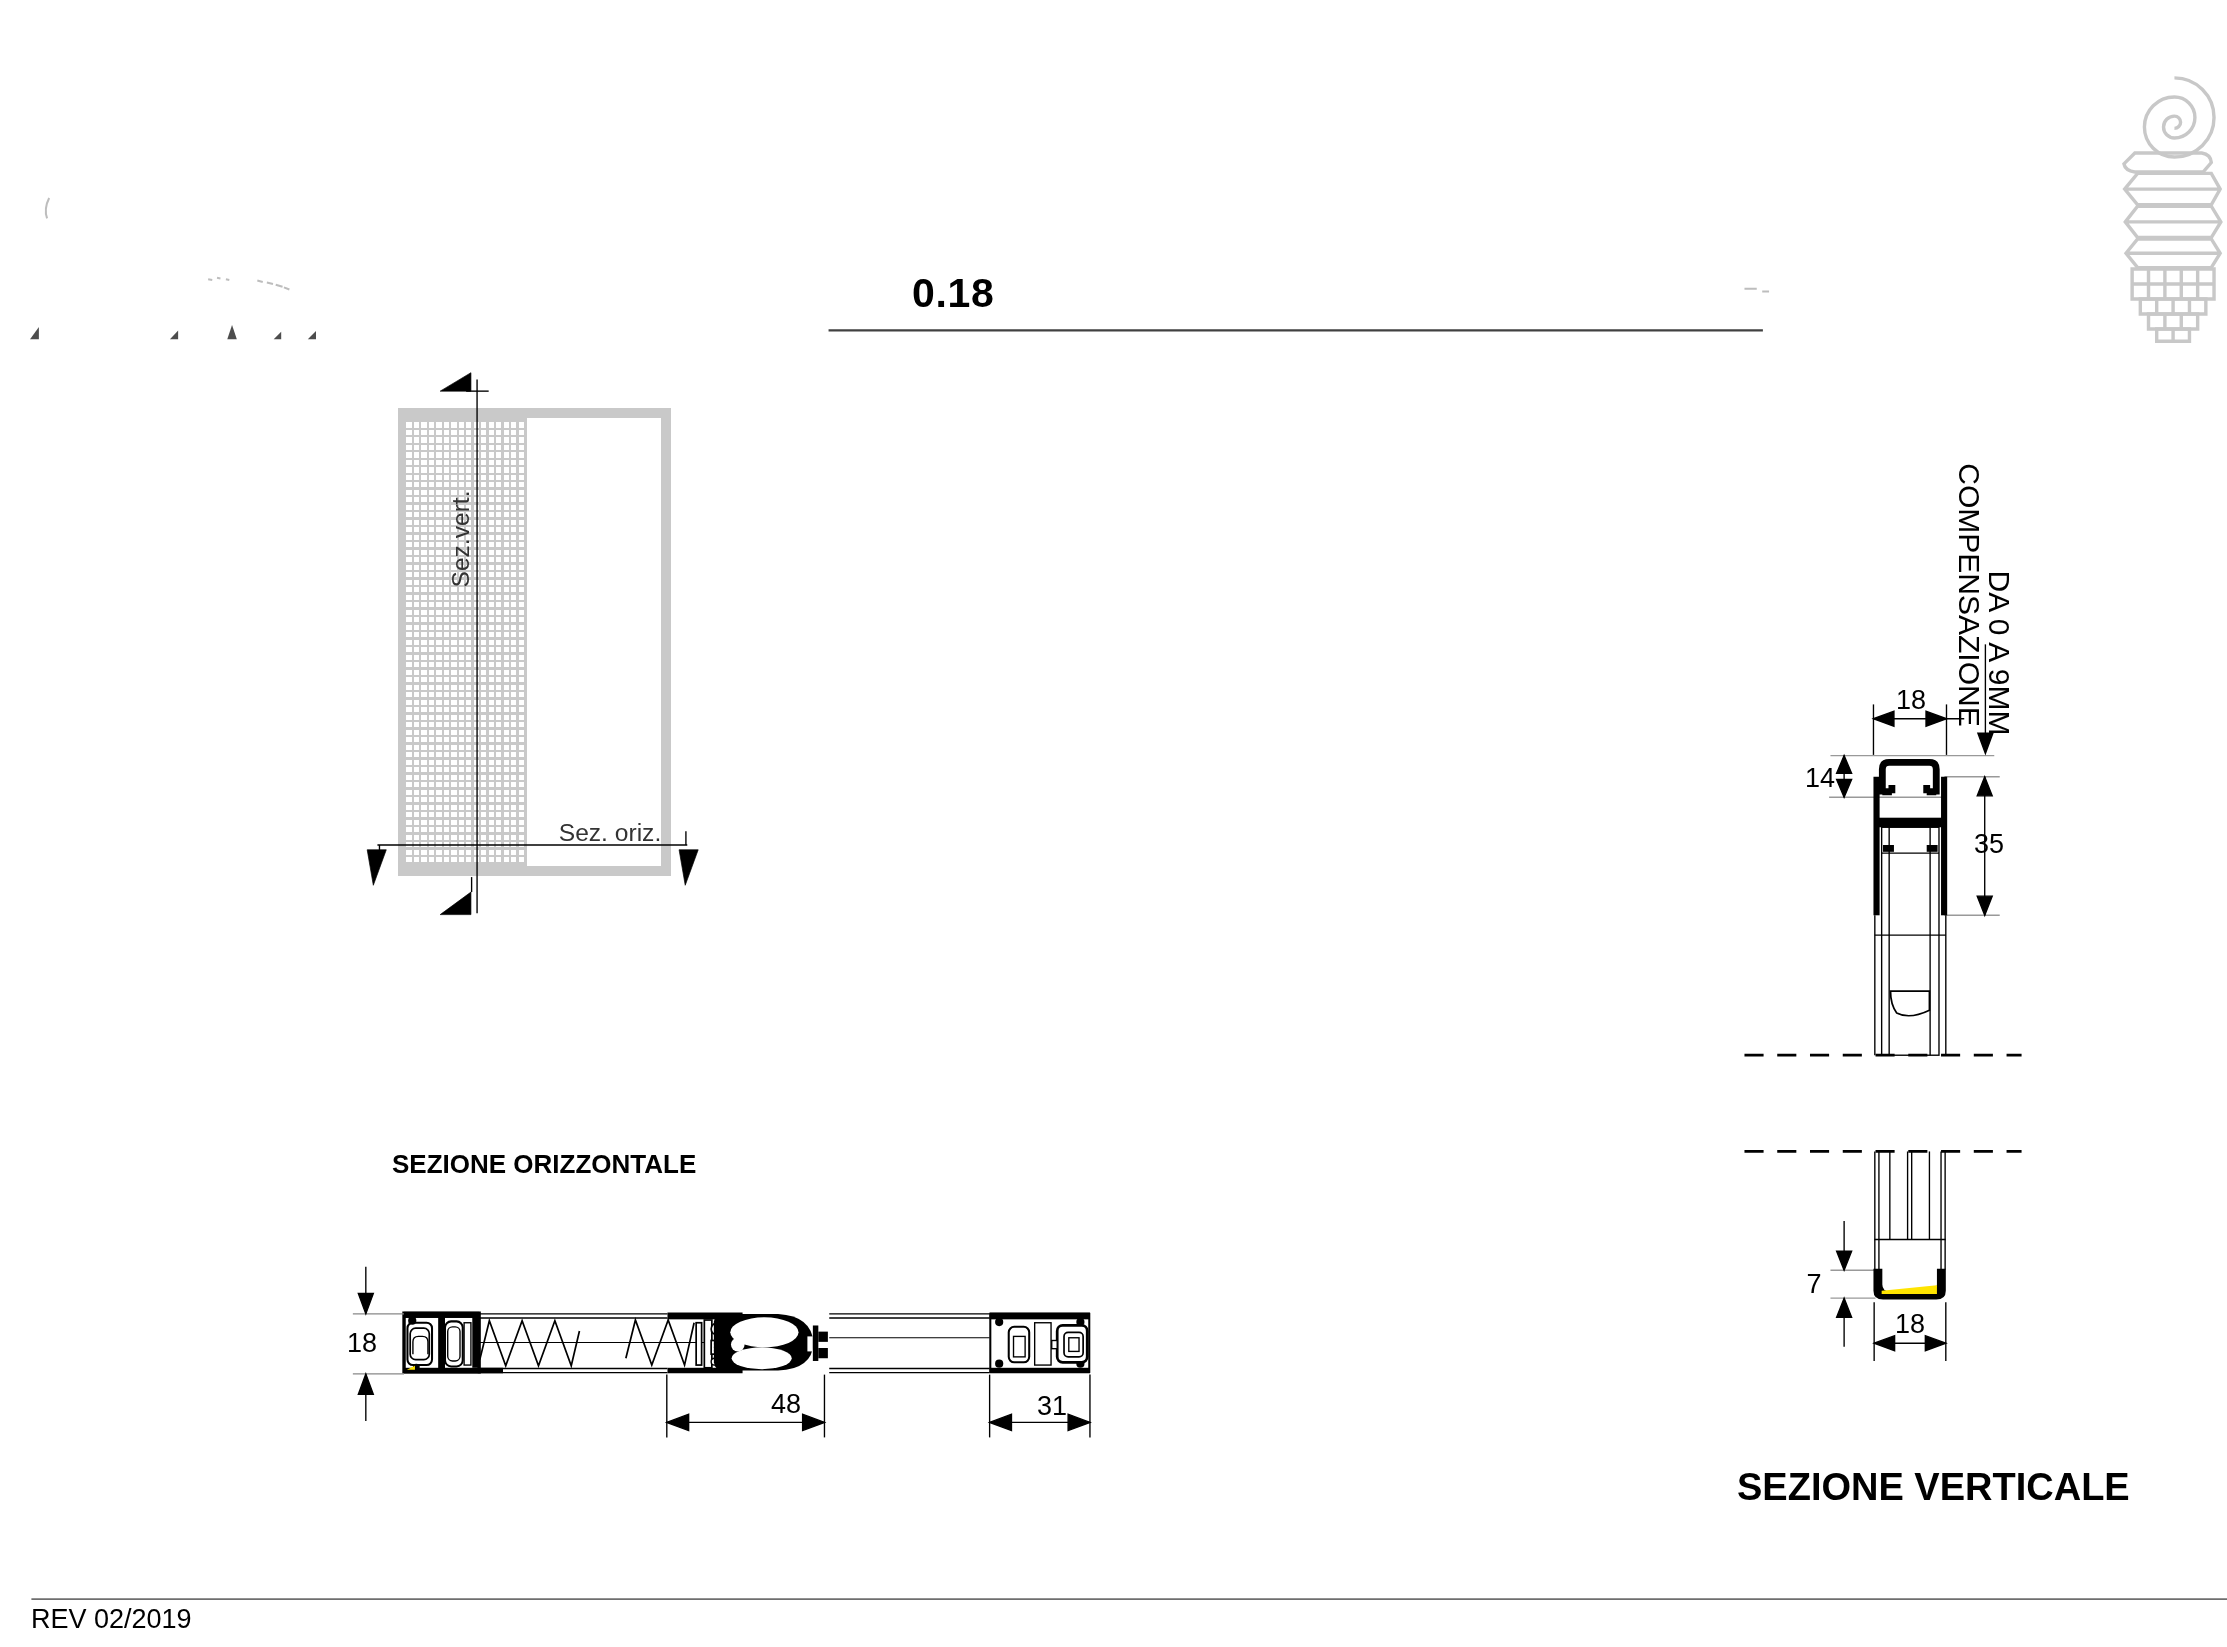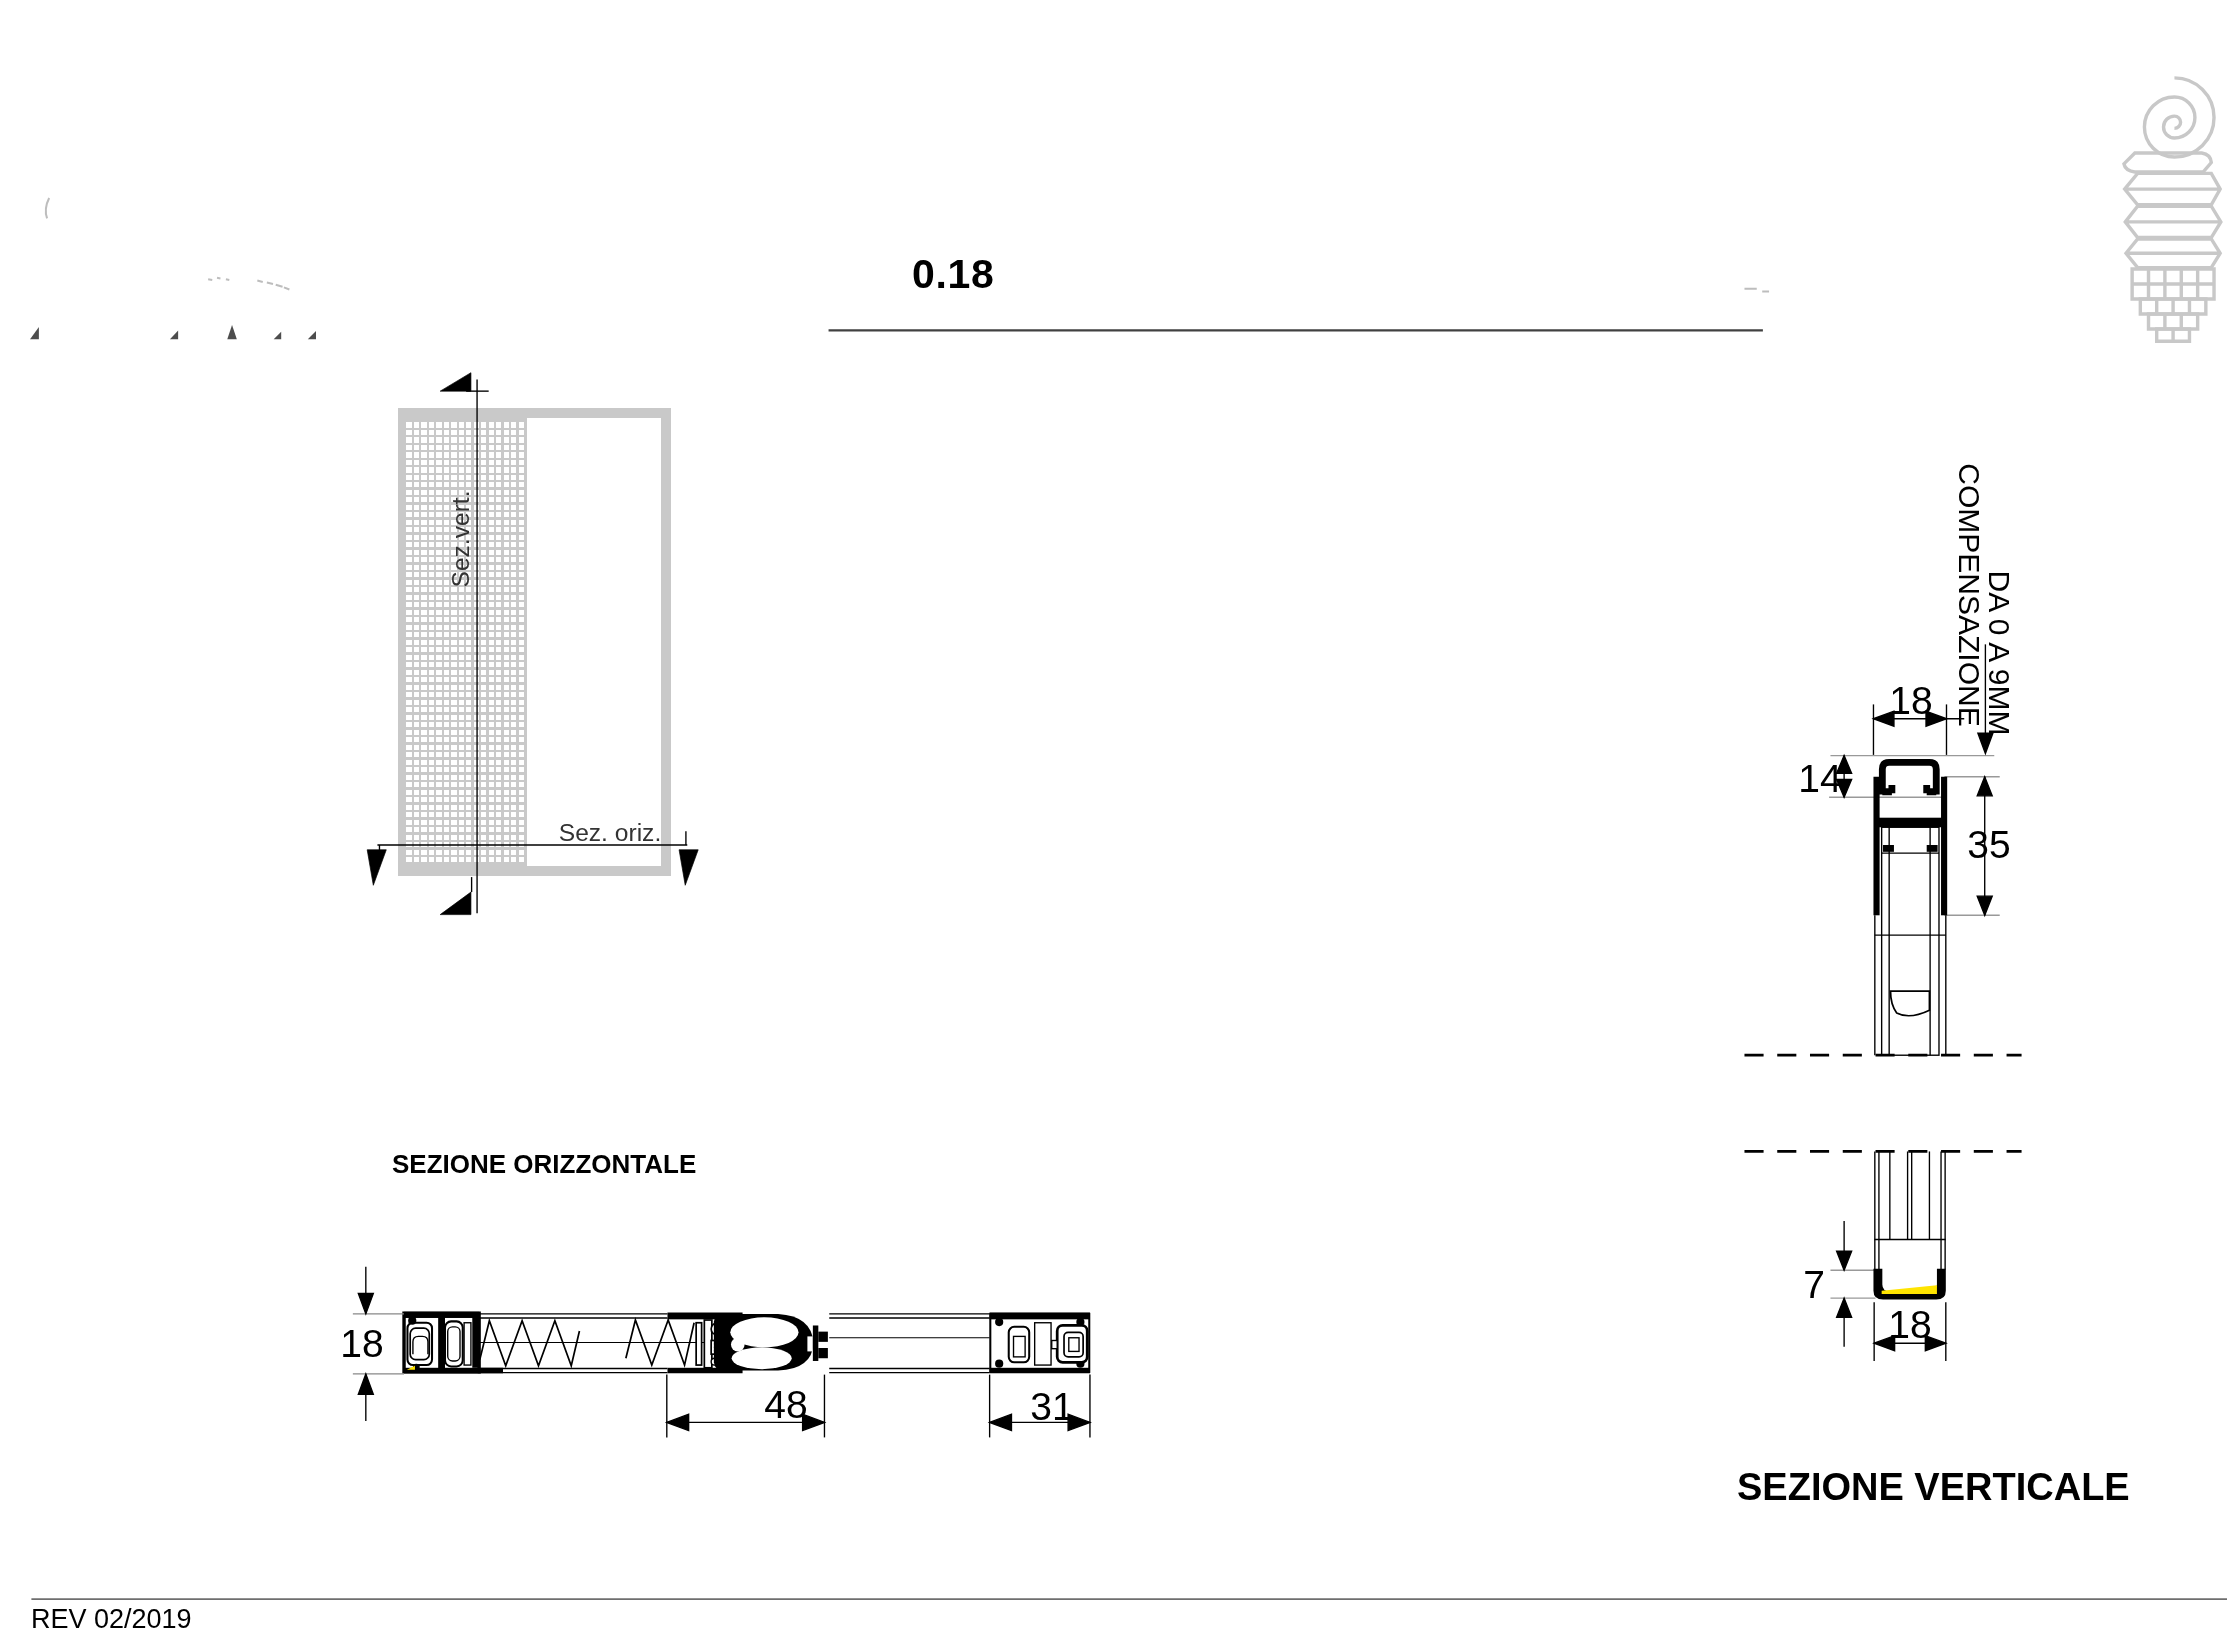--- a/index.html
+++ b/index.html
@@ -3,21 +3,21 @@
 <meta charset="utf-8">
 <style>
   html,body{margin:0;padding:0;background:#ffffff;}
   body{width:2227px;height:1647px;position:relative;overflow:hidden;
        font-family:"Liberation Sans", sans-serif;}
   .abs{position:absolute;}
   .t{position:absolute;white-space:nowrap;color:#000;
      font-family:"Liberation Sans", sans-serif;line-height:1;}
   .t-title{font-size:41px;font-weight:bold;letter-spacing:0.7px;}
   .t-sec{font-weight:bold;}
-  .t-dim{font-size:39px;}
+  .t-dim{font-size:27px;}
   .t-cut{font-size:24.6px;color:#333;}
   .t-rot-ccw{transform:translate(-50%,-50%) rotate(-90deg);}
   .t-rot-cw{transform:translate(-50%,-50%) rotate(90deg);}
   .t-c{transform:translate(-50%,-50%);}
   #plan-frame{left:398px;top:408px;width:273px;height:468px;background:#c9c9c9;}
   #plan-mesh{left:6.1px;top:12.3px;width:120px;height:445px;background:
      repeating-linear-gradient(to right,#c9c9c9 0 2.4px,rgba(0,0,0,0) 2.4px 7.5px),
      repeating-linear-gradient(to bottom,#c9c9c9 0 2.4px,rgba(0,0,0,0) 2.4px 7.5px),#fff;}
   #plan-panel{left:129px;top:9.6px;width:134px;height:448px;background:#fff;}
   #drawing{left:0;top:0;width:2227px;height:1647px;pointer-events:none;}
@@ -268,21 +268,21 @@
     <g stroke="#000" stroke-width="2" fill="#000">
       <line x1="2746" y1="1908" x2="2746" y2="1994"></line>
         <line x1="2851" y1="1908" x2="2851" y2="1994"></line>
       <line x1="2746" y1="1968" x2="2851" y2="1968"></line>
       <path d="M2746,1968 L2776,1957 L2776,1979 Z"></path>
         <path d="M2851,1968 L2821,1957 L2821,1979 Z"></path>
     </g>
   </g>
 </svg>
 
-<div class="t t-title" style="left:912px;top:254px;">0.18</div>
+<div class="t t-title" style="left:912px;top:273px;">0.18</div>
 <div class="t" style="left:31px;top:1606px;font-size:27px;text-align:right;">REV 02/2019</div>
 
 <div class="t t-cut t-rot-ccw" style="left:461px;top:539px;">Sez.vert.</div>
 <div class="t t-cut t-c" style="left:610px;top:833px;">Sez. oriz.</div>
 
 <div class="t t-sec" style="left:392px;top:1151px;font-size:26px;">SEZIONE ORIZZONTALE</div>
 <div class="t t-sec" style="left:1737px;top:1468px;font-size:38px;">SEZIONE VERTICALE</div>
 
 <div class="t t-dim t-c" style="left:362px;top:1343px;">18</div>
 <div class="t t-dim t-c" style="left:786px;top:1404px;">48</div>

